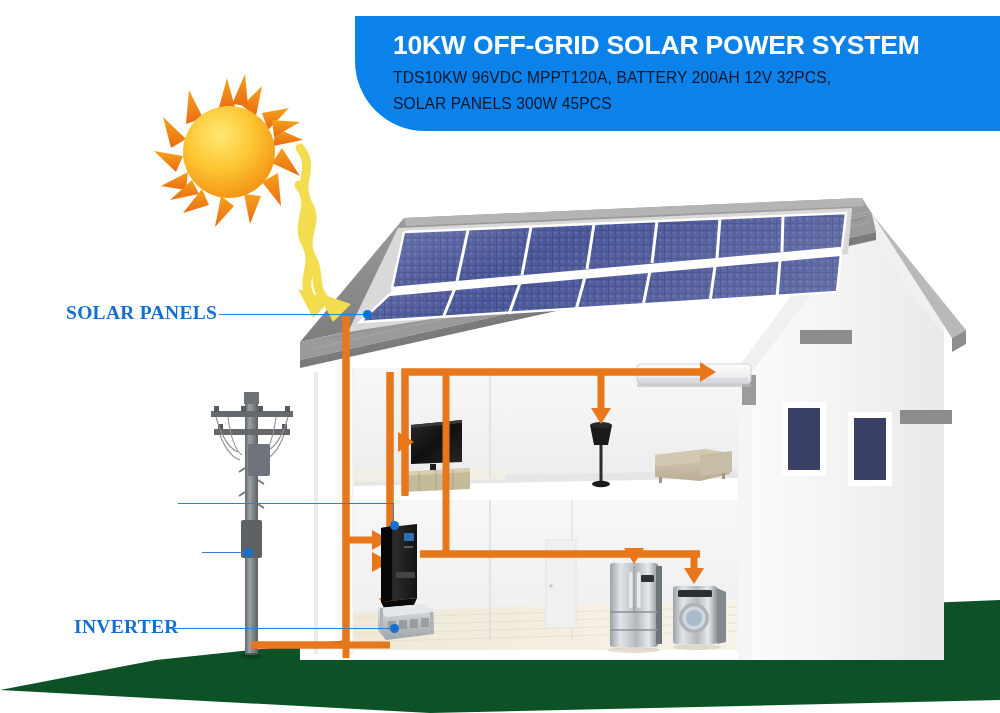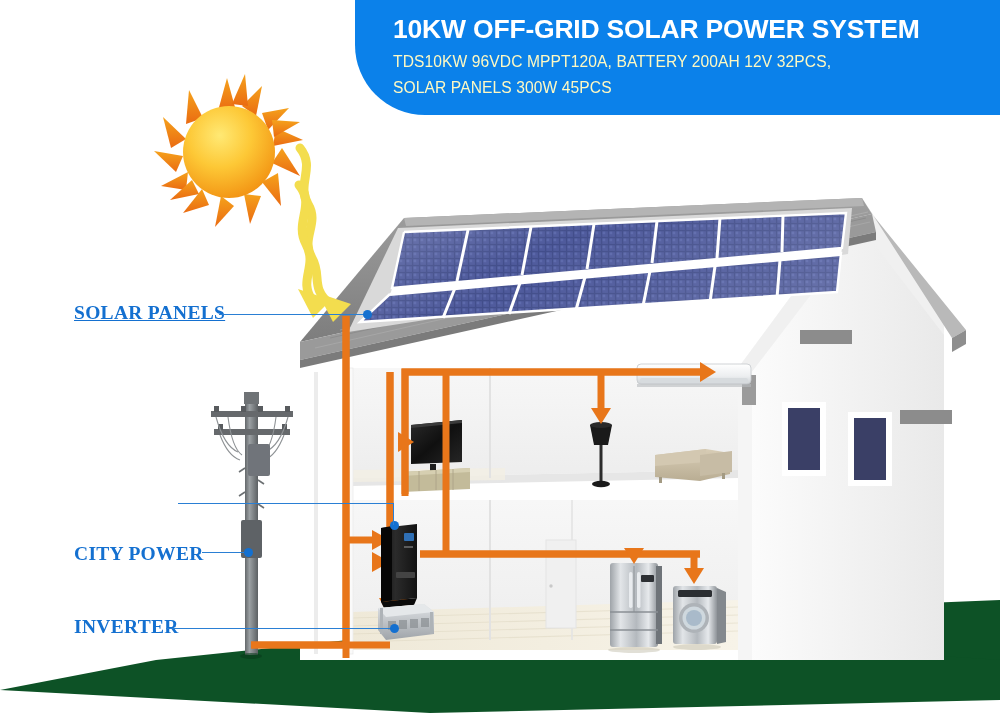--- a/index.html
+++ b/index.html
@@ -16,60 +16,60 @@
     width: 1000px;
     height: 713px;
     background: #ffffff;
     overflow: hidden;
   }
 
   
   .banner {
     position: absolute;
     left: 355px;
-    top: 0;
+    top: 16px;
     width: 645px;
     height: 115px;
     background: #0b81ea;
     border-bottom-left-radius: 70px;
     box-sizing: border-box;
     padding: 14px 0 0 38px;
   }
   .banner-title {
     font-family: "Liberation Sans", sans-serif;
     font-weight: bold;
     font-size: 26.5px;
     color: #ffffff;
     letter-spacing: -0.2px;
     line-height: 1.15;
     white-space: nowrap;
   }
   .banner-sub {
     font-family: "Liberation Sans", sans-serif;
     font-weight: normal;
     font-size: 15.6px;
-    color: #fef9c3;
+    color: #0f172a;
     line-height: 1.58;
     letter-spacing: 0.1px;
     margin-top: 6px;
     white-space: nowrap;
   }
 
   
   .label {
     position: absolute;
     font-family: "Liberation Serif", serif;
     font-weight: bold;
     font-size: 19.5px;
     color: #1470d0;
     letter-spacing: 0.3px;
     line-height: 1.18;
     white-space: nowrap;
   }
-  #label-solar   { left: 74px;  top: 301px; text-decoration: underline; }
+  #label-solar   { left: 66px;  top: 301px; }
   #label-hybrid  { left: 74px;  top: 464px; }
   #label-city    { left: 74px;  top: 542px; }
   #label-battery { left: 74px;  top: 615px; }
 
   
   .leader {
     position: absolute;
     height: 1.4px;
     background: #2a7fd4;
   }
@@ -520,21 +520,20 @@
   <div class="layer" id="label-layer">
 
     <div class="label" id="label-solar">SOLAR PANELS</div>
     <div class="leader" style="left:219px; top:314px; width:146px;"></div>
     <div class="dot" style="left:363px; top:310px;"></div>
 
     <div class="leader" style="left:178px; top:503px; width:216px;"></div>
     <div class="dot" style="left:390px; top:521px;"></div>
     <div class="leader" style="left:393px; top:503px; width:1.4px; height:22px; background:#2a7fd4;"></div>
 
-    <div class="label" id="label-city">CITY POWER</div>
     <div class="leader" style="left:202px; top:552px; width:46px;"></div>
     <div class="dot" style="left:244px; top:548px;"></div>
 
     <div class="label" id="label-battery">INVERTER</div>
     <div class="leader" style="left:166px; top:628px; width:228px;"></div>
     <div class="dot" style="left:390px; top:624px;"></div>
   </div>
 
   <div class="layer" id="banner-layer" style="pointer-events:none;">
     <div class="banner">

